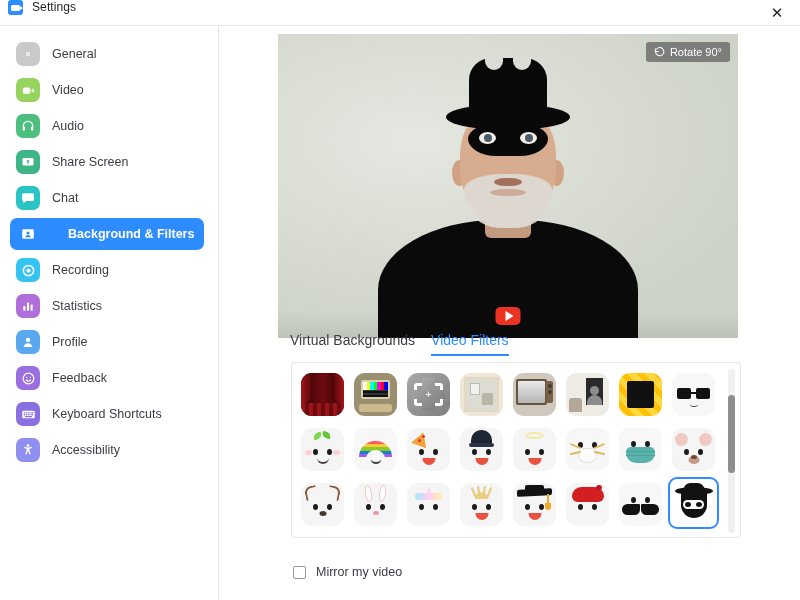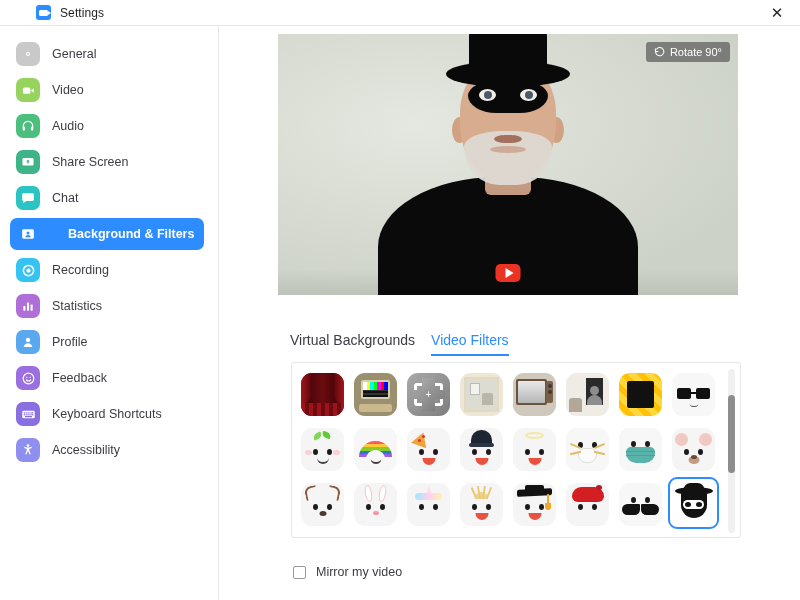--- a/index.html
+++ b/index.html
@@ -25,22 +25,20 @@
     left: 365px; top: 0; width: 237px; height: 5px;
     background: #2b2b2b;
   }
 
   
   .titlebar {
     position: absolute;
     left: 0; top: 0; right: 0; height: 25px;
     background: #ffffff;
     display: flex;
-    align-items: center;
-    margin-left: 28px;
   }
   .titlebar-icon {
     width: 15px; height: 15px;
     margin-left: 8px;
     border-radius: 3px;
     background: #2d8cff;
     display: flex; align-items: center; justify-content: center;
   }
   .titlebar-icon .cam {
     width: 9px; height: 6px;
@@ -125,21 +123,21 @@
     position: absolute;
     left: 220px; top: 26px;
     right: 0; bottom: 0;
     background: #ffffff;
   }
 
   
   .video-wrap {
     position: absolute;
     left: 58px; top: 8px;
-    width: 460px; height: 261px;
+    width: 460px; height: 304px;
     overflow: hidden;
     background: #ec4899;
   }
   .video-bg {
     position: absolute; inset: 0;
     background:
       radial-gradient(ellipse 80% 70% at 30% 35%, #e4e8e0 0%, #d7dbd2 55%, #cdd2c8 100%);
   }
   .video-bg::after{
     content:"";

